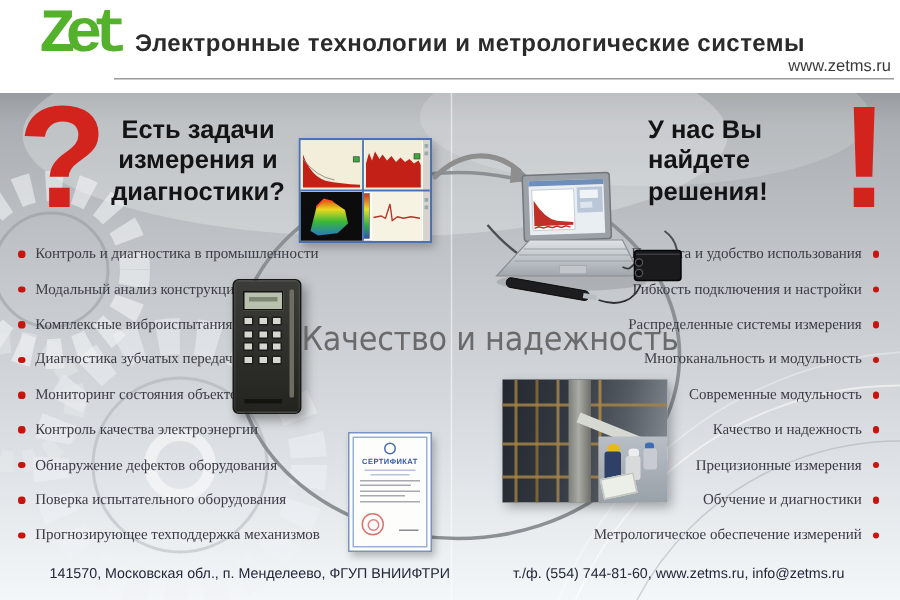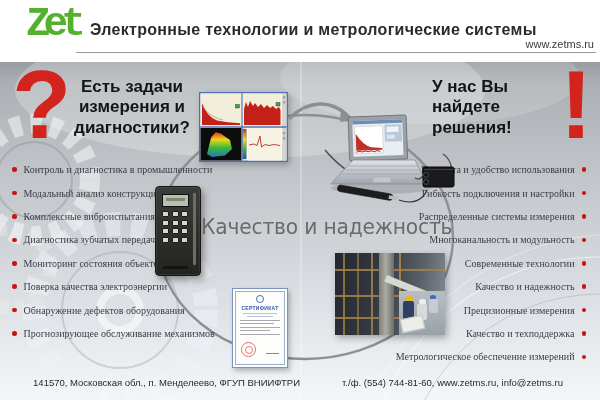--- a/index.html
+++ b/index.html
@@ -146,29 +146,33 @@
     <div class="item">
         <span class="bl"></span>
         <span>Диагностика зубчатых передач</span>
       </div>
     <div class="item">
         <span class="bl"></span>
         <span>Мониторинг состояния объектов</span>
       </div>
     <div class="item">
         <span class="bl"></span>
-        <span>Поверка качества электроэнергии</span>
+        <span>Контроль качества электроэнергии</span>
       </div>
     <div class="item">
         <span class="bl"></span>
         <span>Обнаружение дефектов оборудования</span>
       </div>
     <div class="item">
         <span class="bl"></span>
-        <span>Прогнозирующее обслуживание механизмов</span>
+        <span>Поверка испытательного оборудования</span>
+      </div>
+    <div class="item">
+        <span class="bl"></span>
+        <span>Прогнозирующее техподдержка механизмов</span>
       </div>
   </div>
 
   <div class="bigmark emark">!</div>
   <div class="lead right">У нас Вы найдете решения!</div>
 
   <div class="list rgt">
     <div class="item rev">
         <span class="bl"></span>
         <span>Простота и удобство использования</span>
@@ -180,33 +184,33 @@
     <div class="item rev">
         <span class="bl"></span>
         <span>Распределенные системы измерения</span>
       </div>
     <div class="item rev">
         <span class="bl"></span>
         <span>Многоканальность и модульность</span>
       </div>
     <div class="item rev">
         <span class="bl"></span>
-        <span>Современные технологии</span>
+        <span>Современные модульность</span>
       </div>
     <div class="item rev">
         <span class="bl"></span>
         <span>Качество и надежность</span>
       </div>
     <div class="item rev">
         <span class="bl"></span>
         <span>Прецизионные измерения</span>
       </div>
     <div class="item rev">
         <span class="bl"></span>
-        <span>Качество и техподдержка</span>
+        <span>Обучение и диагностики</span>
       </div>
     <div class="item rev">
         <span class="bl"></span>
         <span>Метрологическое обеспечение измерений</span>
       </div>
   </div>
 
   <svg class="shot" width="89" height="70" viewBox="0 0 89 70">
     <defs>
       <linearGradient id="rb" x1="0" y1="0" x2="0" y2="1">

